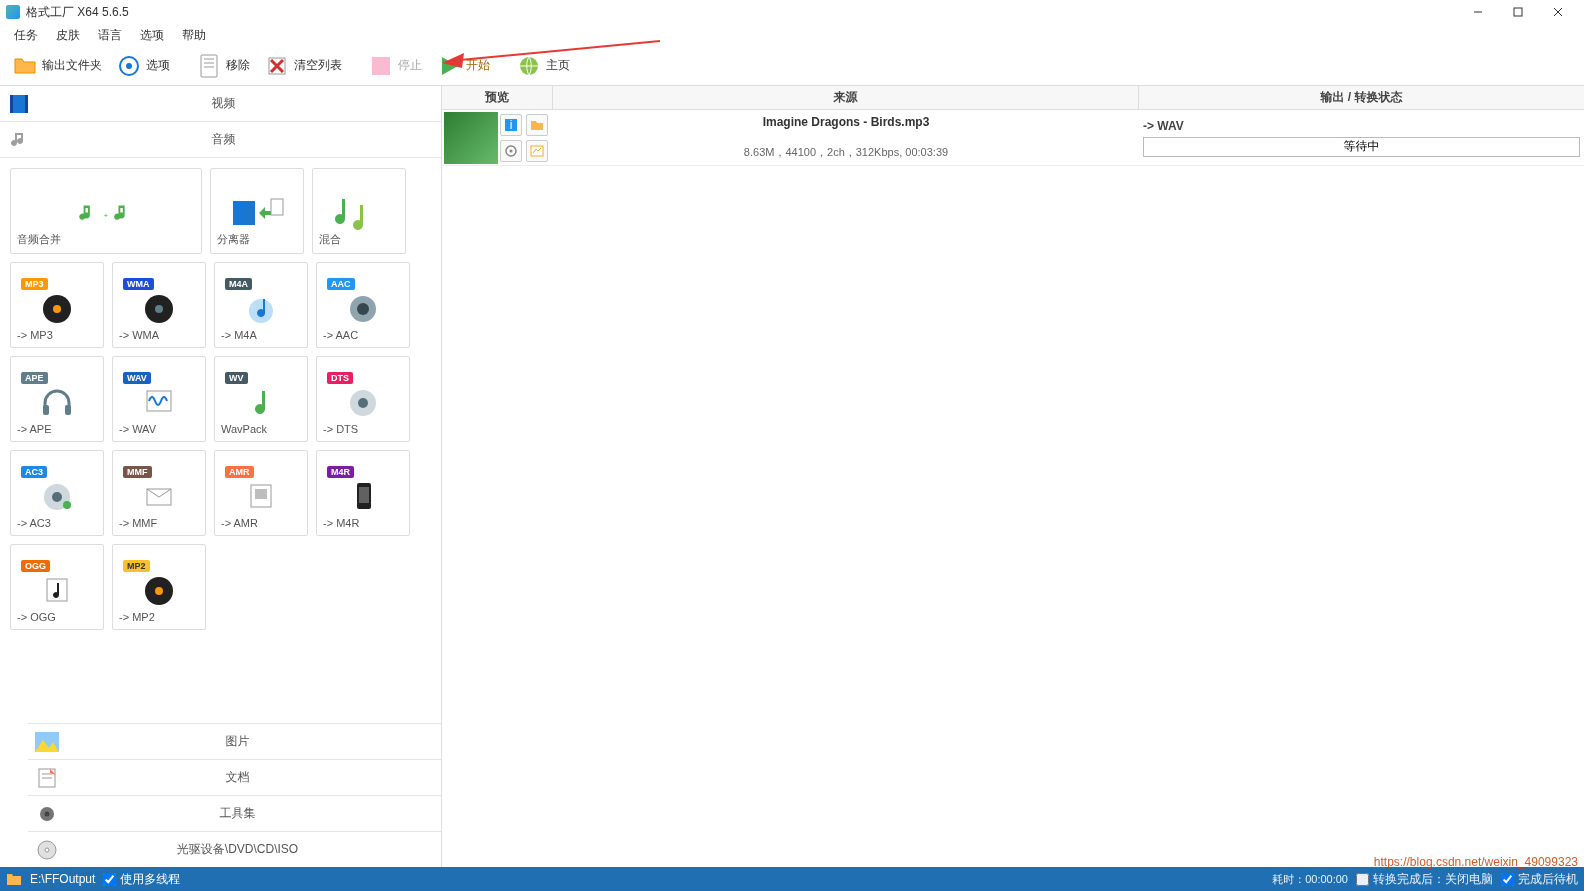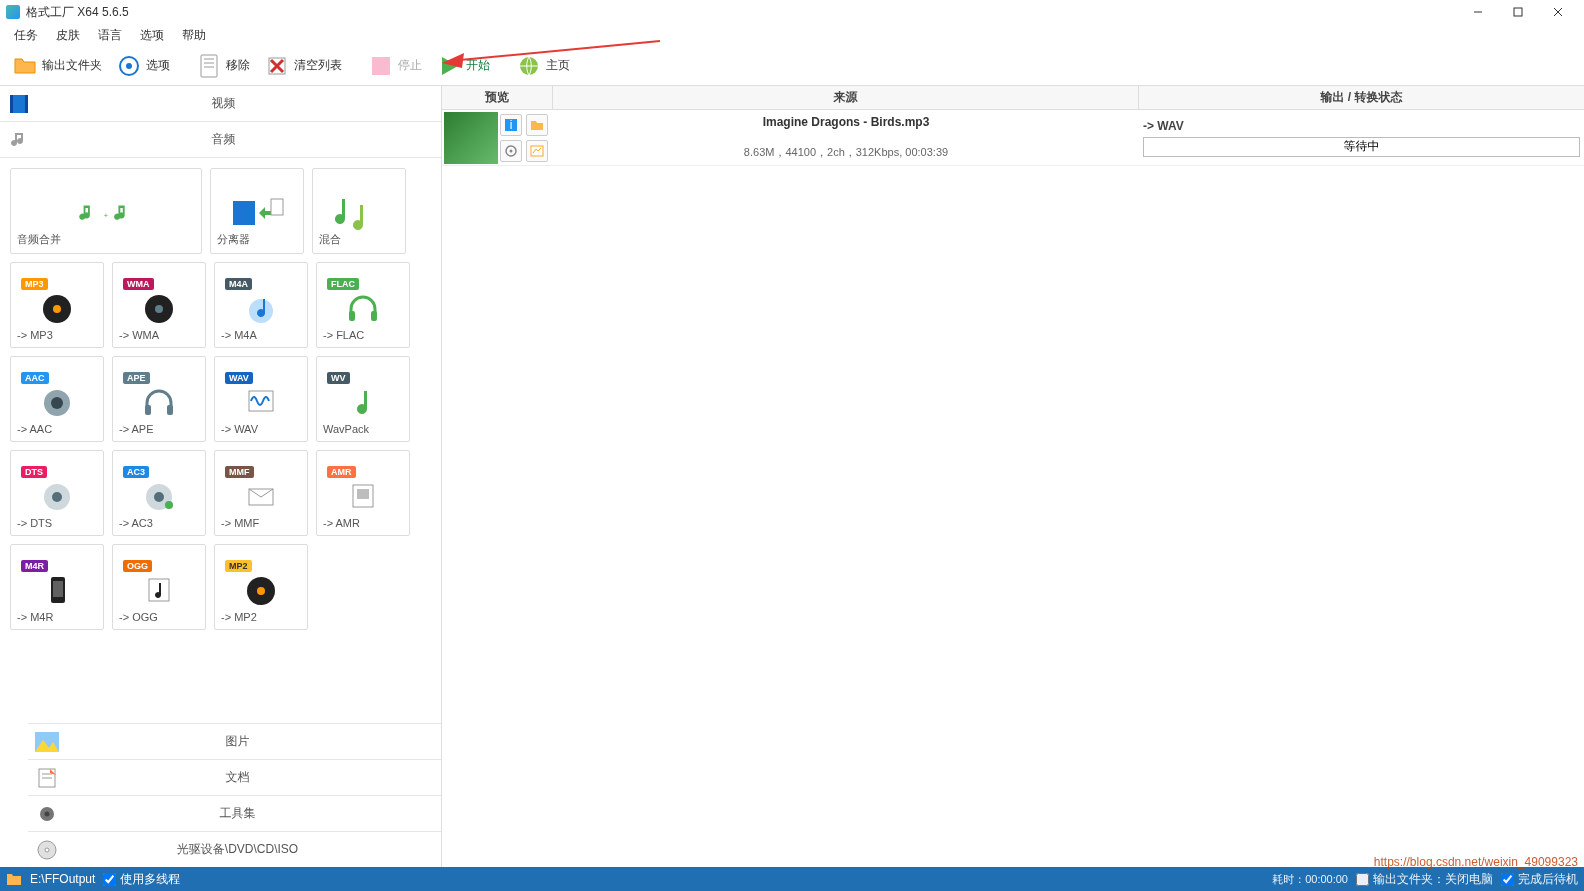--- a/index.html
+++ b/index.html
@@ -16,21 +16,21 @@
 
 .menubar { height: 22px; display: flex; align-items: center; padding: 0 6px; gap: 2px; }
 .menubar span { padding: 2px 8px; color: #333; }
 
 
 .toolbar { height: 40px; display: flex; align-items: center; padding: 0 6px; gap: 2px; border-bottom: 1px solid #ddd; }
 .tbtn { display: flex; align-items: center; height: 34px; padding: 0 6px; gap: 4px; }
 .tbtn .ico { width: 26px; height: 26px; display: flex; align-items: center; justify-content: center; }
 .tbtn .lbl { color: #333; }
 .tbtn.disabled .lbl { color: #aaa; }
-.tbtn.start .lbl { color: #15803d; }
+.tbtn.start .lbl { color: #a16207; }
 
 
 .main { flex: 1; display: flex; min-height: 0; }
 .left { width: 442px; border-right: 1px solid #ddd; display: flex; flex-direction: column; }
 .right { flex: 1; display: flex; flex-direction: column; }
 
 
 .cat { height: 36px; display: flex; align-items: center; border-bottom: 1px solid #e5e5e5; padding-left: 6px; }
 .cat .cico { width: 26px; height: 26px; margin-right: 6px; display:flex; align-items:center; justify-content:center; }
 .cat .clbl { flex: 1; text-align: center; color: #555; padding-right: 32px; }
@@ -246,49 +246,38 @@
           <span class="badge" style="background:#ff9800">MP3</span>
           <div class="ticon">
             <svg width="40" height="40">
               <circle cx="20" cy="22" r="14" fill="#212121"></circle>
               <circle cx="20" cy="22" r="4" fill="#ff9800"></circle>
             </svg>
           </div>
           <div class="tcap">-&gt; MP3</div>
         </div>
       <div class="tile">
-          <span class="badge" style="background:#be185d">WMA</span>
+          <span class="badge" style="background:#1d4ed8">WMA</span>
           <div class="ticon">
             <svg width="40" height="40">
               <circle cx="20" cy="22" r="14" fill="#212121"></circle>
               <circle cx="20" cy="22" r="4" fill="#607d8b"></circle>
             </svg>
           </div>
           <div class="tcap">-&gt; WMA</div>
         </div>
       <div class="tile">
           <span class="badge" style="background:#455a64">M4A</span>
           <div class="ticon">
             <svg width="40" height="40">
               <circle cx="20" cy="24" r="12" fill="#bbdefb"></circle>
               <path d="M24 12v14a4 4 0 1 1-2-3.4V12z" fill="#1976d2"></path>
             </svg>
           </div>
           <div class="tcap">-&gt; M4A</div>
-        </div>
-      <div class="tile">
-          <span class="badge" style="background:#4caf50">FLAC</span>
-          <div class="ticon">
-            <svg width="40" height="40" viewBox="0 0 40 40">
-              <path d="M8 26v-4a12 12 0 0 1 24 0v4" fill="none" stroke="#4caf50" stroke-width="3"></path>
-              <rect x="6" y="24" width="6" height="10" rx="2" fill="#4caf50"></rect>
-              <rect x="28" y="24" width="6" height="10" rx="2" fill="#4caf50"></rect>
-            </svg>
-          </div>
-          <div class="tcap">-&gt; FLAC</div>
         </div>
 
       <div class="tile">
           <span class="badge" style="background:#2196f3">AAC</span>
           <div class="ticon">
             <svg width="40" height="40">
               <circle cx="20" cy="22" r="13" fill="#90a4ae"></circle>
               <circle cx="20" cy="22" r="6" fill="#37474f"></circle>
             </svg>
           </div>
@@ -495,21 +484,21 @@
     </svg>
   <span>E:\FFOutput</span>
   <label class="chk">
     <input type="checkbox" checked="" style="">
     <span>使用多线程</span>
   </label>
   <div class="sp"></div>
   <span class="r">耗时：00:00:00</span>
   <label class="chk r">
       <input type="checkbox" style="">
-      <span>输出文件夹：关闭电脑</span>
+      <span>转换完成后：关闭电脑</span>
     </label>
   <label class="chk r">
       <input type="checkbox" checked="" style="">
       <span>完成后待机</span>
     </label>
 </div>
 
 <div class="watermark">https://blog.csdn.net/weixin_49099323</div>
 
 </body></html>

